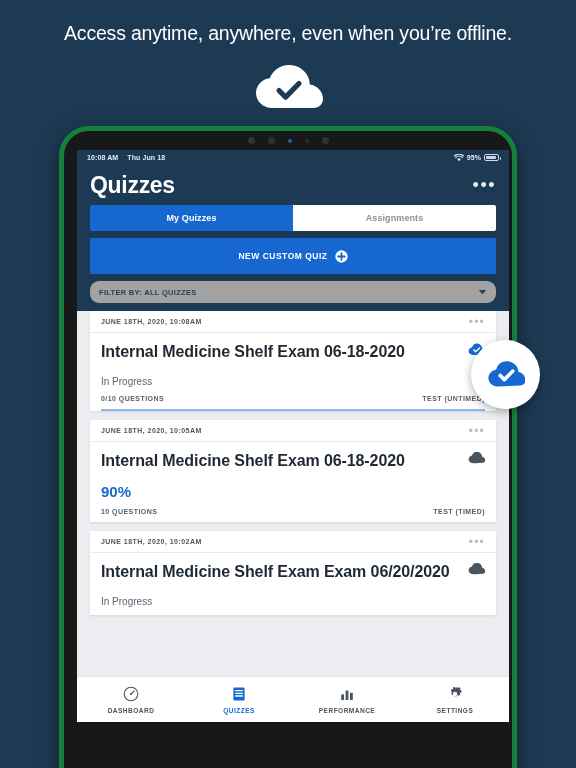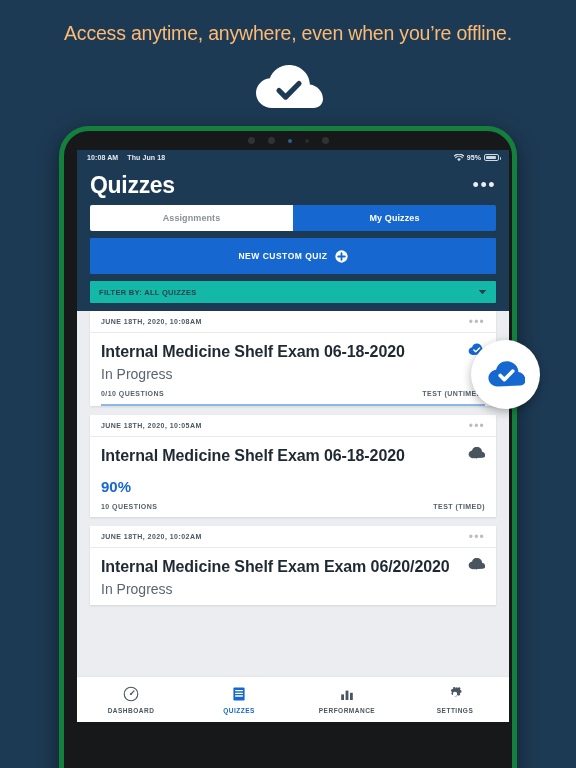--- a/index.html
+++ b/index.html
@@ -7,21 +7,21 @@
     width: 576px; height: 768px;
     font-family: "Liberation Sans", sans-serif;
     background: #1d3a54;
     overflow: hidden;
   }
   .page { position: relative; width: 576px; height: 768px; background: #1d3a54; }
 
   
   .headline {
     position: absolute; top: 22px; left: 0; width: 576px;
-    text-align: center; color: #fdba74;
+    text-align: center; color: #ffffff;
     font-size: 19.5px; font-weight: 400; letter-spacing: -0.2px;
   }
   .hero-cloud {
     position: absolute; top: 62px; left: 50%; transform: translateX(-50%);
     width: 72px; height: 50px;
   }
 
   
   .tablet {
     position: absolute; left: 59px; top: 126px;
@@ -87,43 +87,43 @@
   
   .newbtn {
     flex: 0 0 36px; margin: 0 13px 7px; background: #1668d0; color: #fff;
     display: flex; align-items: center; justify-content: center; gap: 7px;
     font-size: 8.5px; font-weight: 700; letter-spacing: .5px; border-radius: 1px;
   }
   .plus-icon { width: 13px; height: 13px; }
 
   
   .filter {
-    flex: 0 0 22px; margin: 0 13px 8px; background: #14b8a6;
+    flex: 0 0 22px; margin: 0 13px 8px; background: #a3a3a3;
     display: flex; align-items: center; justify-content: space-between;
-    padding: 0 9px; border-radius: 1px;
+    padding: 0 9px; border-radius: 9px;
     font-size: 7.5px; font-weight: 700; color: #2c3e50; letter-spacing: .3px;
   }
   .chev { width: 9px; height: 6px; }
 
   
   .list {
     flex: 1 1 auto; background: #ebedf0; overflow: hidden;
     padding: 0 0 0 0; position: relative;
   }
   .card { background: #ffffff; margin: 0 13px 9px; box-shadow: 0 1px 2px rgba(0,0,0,.10); }
   .card:first-child { margin-top: 0; }
   .card-head {
     height: 22px; display: flex; align-items: center; justify-content: space-between;
     padding: 0 11px; border-bottom: 1px solid #e8eaed;
   }
   .card-date { font-size: 7px; font-weight: 700; color: #4a5660; letter-spacing: .45px; }
   .dots-card { color: #b9bec4; font-size: 12px; letter-spacing: 1.2px; line-height: 6px; }
   .card-body { padding: 10px 11px 8px; position: relative; }
   .card-title { font-size: 16px; font-weight: 700; color: #1f2933; letter-spacing: -.1px; }
-  .card-sub { font-size: 14px; color: #5a6572; margin-top: 5px; }
+  .card-sub { font-size: 10px; color: #5a6572; margin-top: 15px; }
   .card-score { font-size: 15px; font-weight: 700; color: #1668d0; margin-top: 13px; }
   .card-foot {
     display: flex; align-items: center; justify-content: space-between;
     padding: 0 11px 7px;
     font-size: 7px; font-weight: 700; color: #54606c; letter-spacing: .45px;
   }
   .progress { height: 2px; background: #8cb8e8; margin: 0 11px 0; }
   .cloud-ic { position: absolute; right: 11px; top: 10px; width: 17px; height: 13px; }
 
   
@@ -189,22 +189,22 @@
             </span>
         </div>
       </div>
 
       <div class="apphead">
         <div class="apptitle">Quizzes</div>
         <div class="dots-h">•••</div>
       </div>
 
       <div class="segwrap">
+        <div class="seg active">My Quizzes</div>
         <div class="seg inactive">Assignments</div>
-        <div class="seg active">My Quizzes</div>
       </div>
 
       <div class="newbtn">
         <span>NEW CUSTOM QUIZ</span>
         <svg class="plus-icon" viewBox="0 0 14 14">
           <circle cx="7" cy="7" r="6.6" fill="#ffffff"></circle>
           <path d="M7 3.4v7.2M3.4 7h7.2" stroke="#1668d0" stroke-width="2" stroke-linecap="round"></path>
         </svg>
       </div>
 

